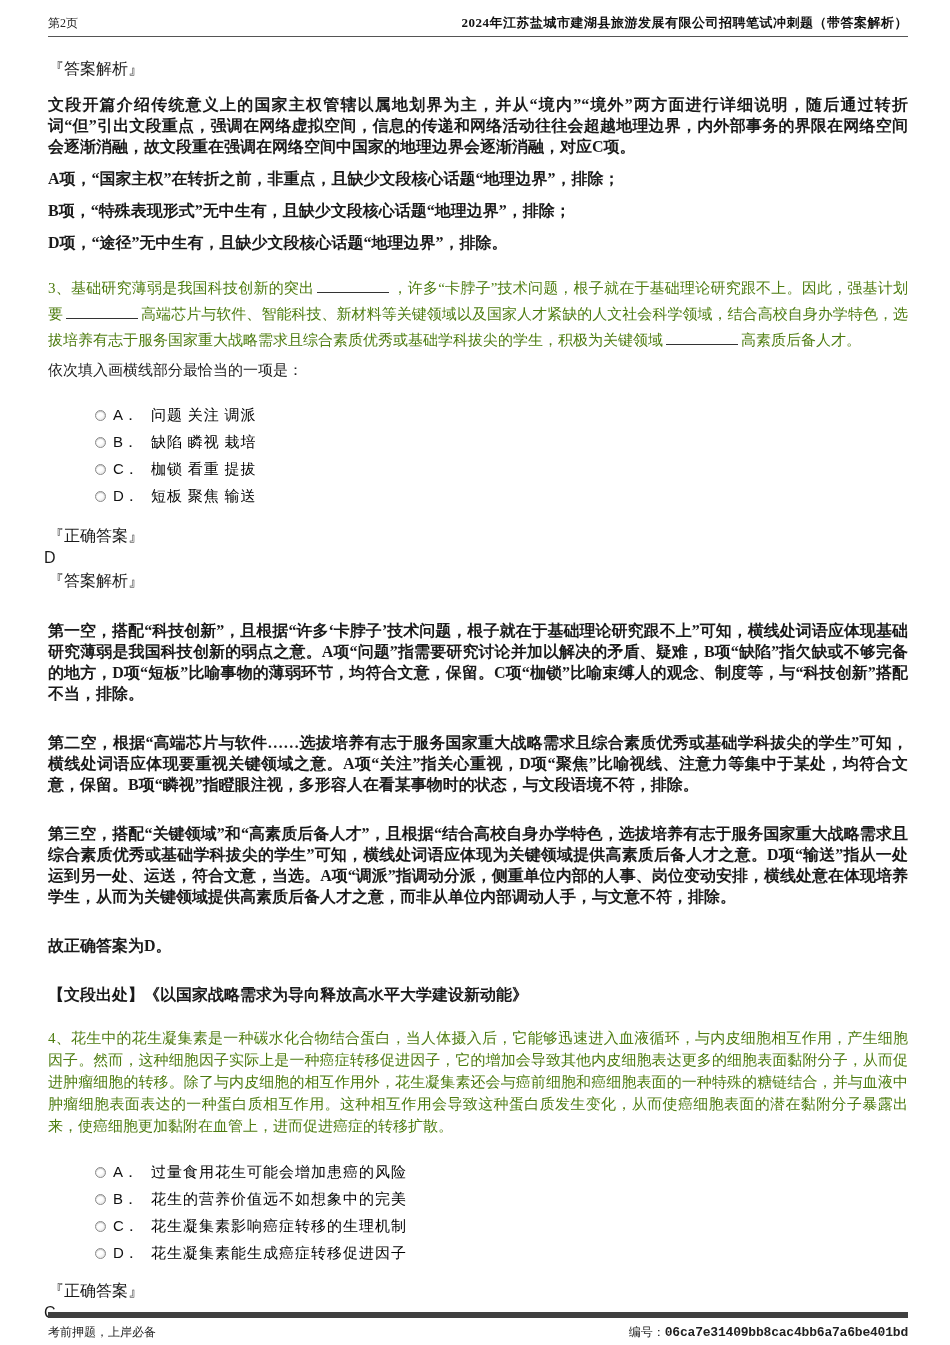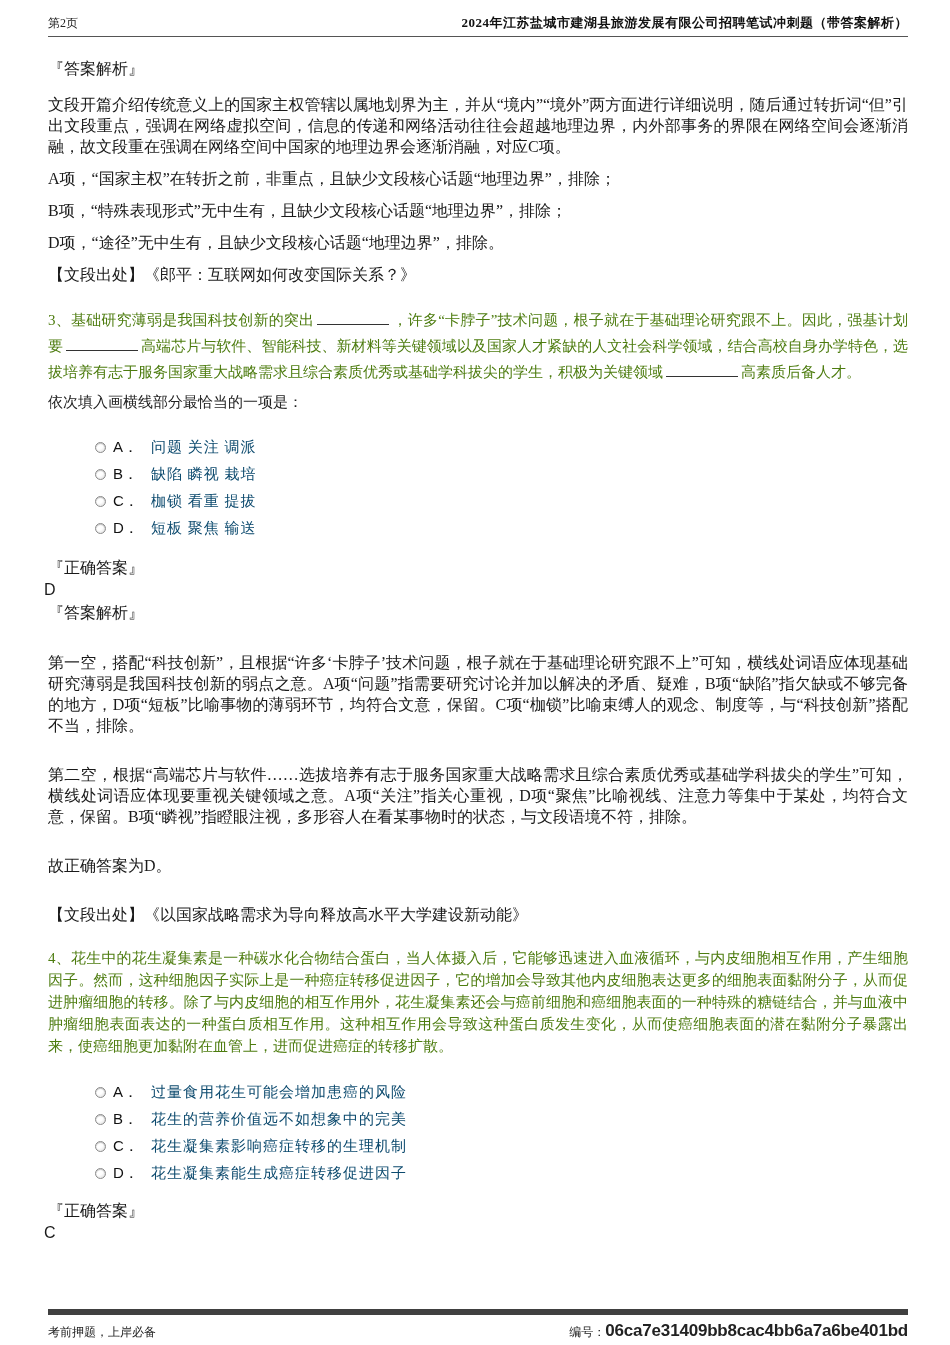--- a/index.html
+++ b/index.html
@@ -29,20 +29,21 @@
   .seclabel { font-size: 16px; margin-top: 22px; }
   .ansletter {
     font-family: "Liberation Sans", "DejaVu Sans", sans-serif;
     font-size: 16px; margin-top: 2px; margin-left: -4px;
   }
   
   .expl {
     font-size: 16px; line-height: 21px;
     text-align: justify;
     margin-top: 11px;
+    font-weight: bold;
   }
   .expl.first { margin-top: 14px; }
   .expl.block-gap { margin-top: 28px; }
   
   .qtext {
     font-size: 15px; line-height: 26px;
     text-align: justify;
     margin-top: 22px;
     color: #4d7c0f;
   }
@@ -63,51 +64,50 @@
     border-radius: 50%;
     background: radial-gradient(circle at 35% 30%, #ffffff 40%, #d9d9d9 100%);
     box-shadow: inset 0 1px 1px rgba(0,0,0,.25);
     margin-right: 7px; flex: 0 0 auto;
   }
   .letter {
     font-family: "Liberation Sans", "DejaVu Sans", sans-serif;
     font-size: 15px; color: #111;
     width: 38px; flex: 0 0 auto;
   }
-  .opt-text { font-size: 15px; color: #0c4a6e; letter-spacing: 1px; }
+  .opt-text { font-size: 15px; color: #000000; letter-spacing: 1px; }
   
   .ftr {
     position: absolute; left: 48px; right: 42px; bottom: 4px;
     border-top: 6px solid #404040;
     padding-top: 6px;
     display: flex; justify-content: space-between; align-items: baseline;
   }
   .ftr .fleft { font-size: 12px; color: #222; }
   .ftr .fright { font-size: 12px; color: #222; }
   .ftr .fright .code {
-    font-family: Liberation Sans, sans-serif;
-    font-weight: bold; font-size: 17px; letter-spacing: -0.2px;
+    font-family: Liberation Mono, monospace;
+    font-weight: bold; font-size: 13px; letter-spacing: -0.2px;
   }
 </style>
 </head>
 <body>
 
 <div class="page">
 
   <div class="hdr">
     <span class="pageno">第2页</span>
     <span class="doctitle">2024年江苏盐城市建湖县旅游发展有限公司招聘笔试冲刺题（带答案解析）</span>
   </div>
 
   <div class="seclabel">『答案解析』</div>
   <p class="expl first">文段开篇介绍传统意义上的国家主权管辖以属地划界为主，并从“境内”“境外”两方面进行详细说明，随后通过转折词“但”引出文段重点，强调在网络虚拟空间，信息的传递和网络活动往往会超越地理边界，内外部事务的界限在网络空间会逐渐消融，故文段重在强调在网络空间中国家的地理边界会逐渐消融，对应C项。</p>
   <p class="expl">A项，“国家主权”在转折之前，非重点，且缺少文段核心话题“地理边界”，排除；</p>
   <p class="expl">B项，“特殊表现形式”无中生有，且缺少文段核心话题“地理边界”，排除；</p>
   <p class="expl">D项，“途径”无中生有，且缺少文段核心话题“地理边界”，排除。</p>
-  <p class="expl">【文段出处】《郎平：互联网如何改变国际关系？》</p>
 
   <p class="qtext"><span>3、</span><span>基础研究薄弱是我国科技创新的突出</span><span class="blank"></span><span>，许多“卡脖子”技术问题，根子就在于基础理论研究跟不上。因此，强基计划要</span><span class="blank"></span><span>高端芯片与软件、智能科技、新材料等关键领域以及国家人才紧缺的人文社会科学领域，结合高校自身办学特色，选拔培养有志于服务国家重大战略需求且综合素质优秀或基础学科拔尖的学生，积极为关键领域</span><span class="blank"></span><span>高素质后备人才。</span></p>
   <p class="qprompt">依次填入画横线部分最恰当的一项是：</p>
 
   <div class="opts">
     <div class="opt">
       <span class="radio"></span>
       <span class="letter">A．</span>
       <span class="opt-text">问题 关注 调派</span>
     </div>
@@ -126,20 +126,21 @@
       <span class="letter">D．</span>
       <span class="opt-text">短板 聚焦 输送</span>
     </div>
   </div>
 
   <div class="seclabel" style="margin-top:16px">『正确答案』</div>
   <div class="ansletter">D</div>
   <div class="seclabel" style="margin-top:4px">『答案解析』</div>
   <p class="expl block-gap">第一空，搭配“科技创新”，且根据“许多‘卡脖子’技术问题，根子就在于基础理论研究跟不上”可知，横线处词语应体现基础研究薄弱是我国科技创新的弱点之意。A项“问题”指需要研究讨论并加以解决的矛盾、疑难，B项“缺陷”指欠缺或不够完备的地方，D项“短板”比喻事物的薄弱环节，均符合文意，保留。C项“枷锁”比喻束缚人的观念、制度等，与“科技创新”搭配不当，排除。</p>
   <p class="expl block-gap">第二空，根据“高端芯片与软件……选拔培养有志于服务国家重大战略需求且综合素质优秀或基础学科拔尖的学生”可知，横线处词语应体现要重视关键领域之意。A项“关注”指关心重视，D项“聚焦”比喻视线、注意力等集中于某处，均符合文意，保留。B项“瞵视”指瞪眼注视，多形容人在看某事物时的状态，与文段语境不符，排除。</p>
+  <p class="expl block-gap">第三空，搭配“关键领域”和“高素质后备人才”，且根据“结合高校自身办学特色，选拔培养有志于服务国家重大战略需求且综合素质优秀或基础学科拔尖的学生”可知，横线处词语应体现为关键领域提供高素质后备人才之意。D项“输送”指从一处运到另一处、运送，符合文意，当选。A项“调派”指调动分派，侧重单位内部的人事、岗位变动安排，横线处意在体现培养学生，从而为关键领域提供高素质后备人才之意，而非从单位内部调动人手，与文意不符，排除。</p>
   <p class="expl block-gap">故正确答案为D。</p>
   <p class="expl block-gap">【文段出处】《以国家战略需求为导向释放高水平大学建设新动能》</p>
 
   <p class="qtext q4text"><span>4、</span><span>花生中的花生凝集素是一种碳水化合物结合蛋白，当人体摄入后，它能够迅速进入血液循环，与内皮细胞相互作用，产生细胞因子。然而，这种细胞因子实际上是一种癌症转移促进因子，它的增加会导致其他内皮细胞表达更多的细胞表面黏附分子，从而促进肿瘤细胞的转移。除了与内皮细胞的相互作用外，花生凝集素还会与癌前细胞和癌细胞表面的一种特殊的糖链结合，并与血液中肿瘤细胞表面表达的一种蛋白质相互作用。这种相互作用会导致这种蛋白质发生变化，从而使癌细胞表面的潜在黏附分子暴露出来，使癌细胞更加黏附在血管上，进而促进癌症的转移扩散。</span></p>
 
   <div class="opts">
     <div class="opt">
       <span class="radio"></span>
       <span class="letter">A．</span>
       <span class="opt-text">过量食用花生可能会增加患癌的风险</span>

